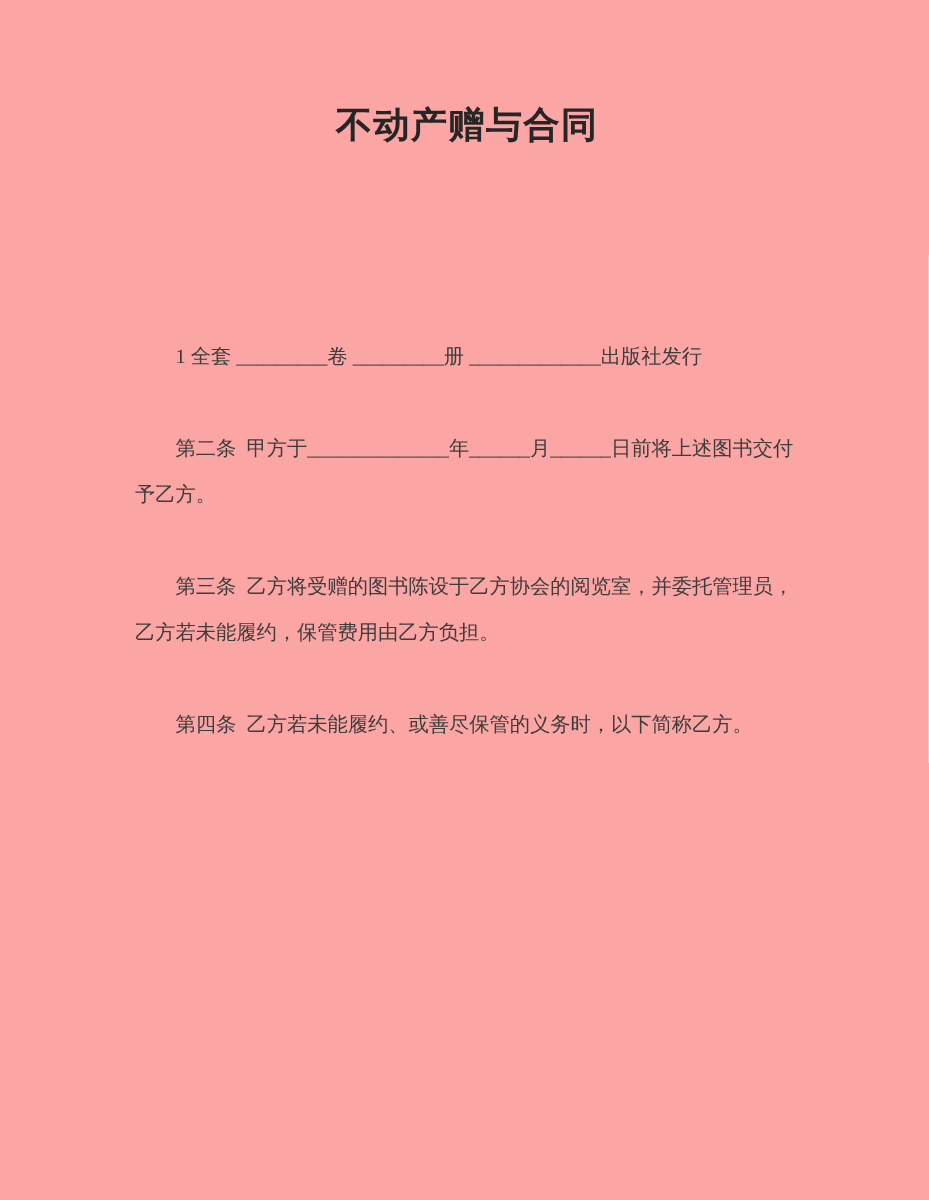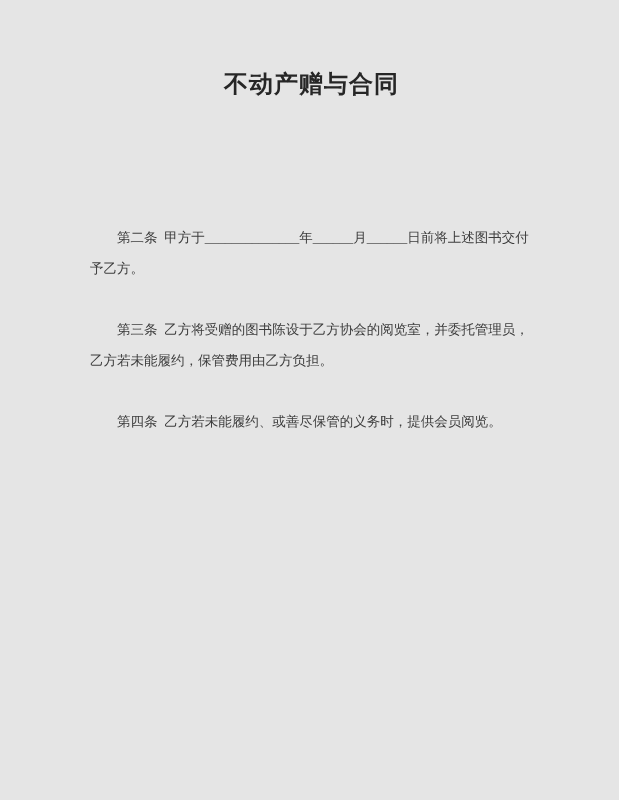--- a/index.html
+++ b/index.html
@@ -10,21 +10,21 @@
   body {
     width: 619px;
     height: 800px;
     overflow: hidden;
   }
   .page {
     box-sizing: border-box;
     width: 619px;
     height: 800px;
     padding: 66px 86px 0 90px;
-    background: #e5e5e5;
+    background: #fca5a5;
     font-family: "Liberation Serif", "DejaVu Serif", serif;
     color: #3c3c3c;
   }
   .title {
     margin: 0 0 120px 0;
     text-align: center;
     font-family: "Liberation Sans", "DejaVu Sans", sans-serif;
     font-weight: bold;
     font-size: 24px;
     line-height: 36px;
@@ -43,20 +43,21 @@
   }
 </style>
 </head>
 <body>
 
 <div class="page">
   <h1 class="title">不动产赠与合同</h1>
 
 
 
+  <p class="para">1 全套 _________卷 _________册 _____________出版社发行</p>
 
 
   <p class="para">第二条  甲方于______________年______月______日前将上述图书交付予乙方。</p>
 
   <p class="para">第三条  乙方将受赠的图书陈设于乙方协会的阅览室，并委托管理员，乙方若未能履约，保管费用由乙方负担。</p>
 
-  <p class="para">第四条  乙方若未能履约、或善尽保管的义务时，提供会员阅览。</p>
+  <p class="para">第四条  乙方若未能履约、或善尽保管的义务时，以下简称乙方。</p>
 </div>
 
 </body></html>

